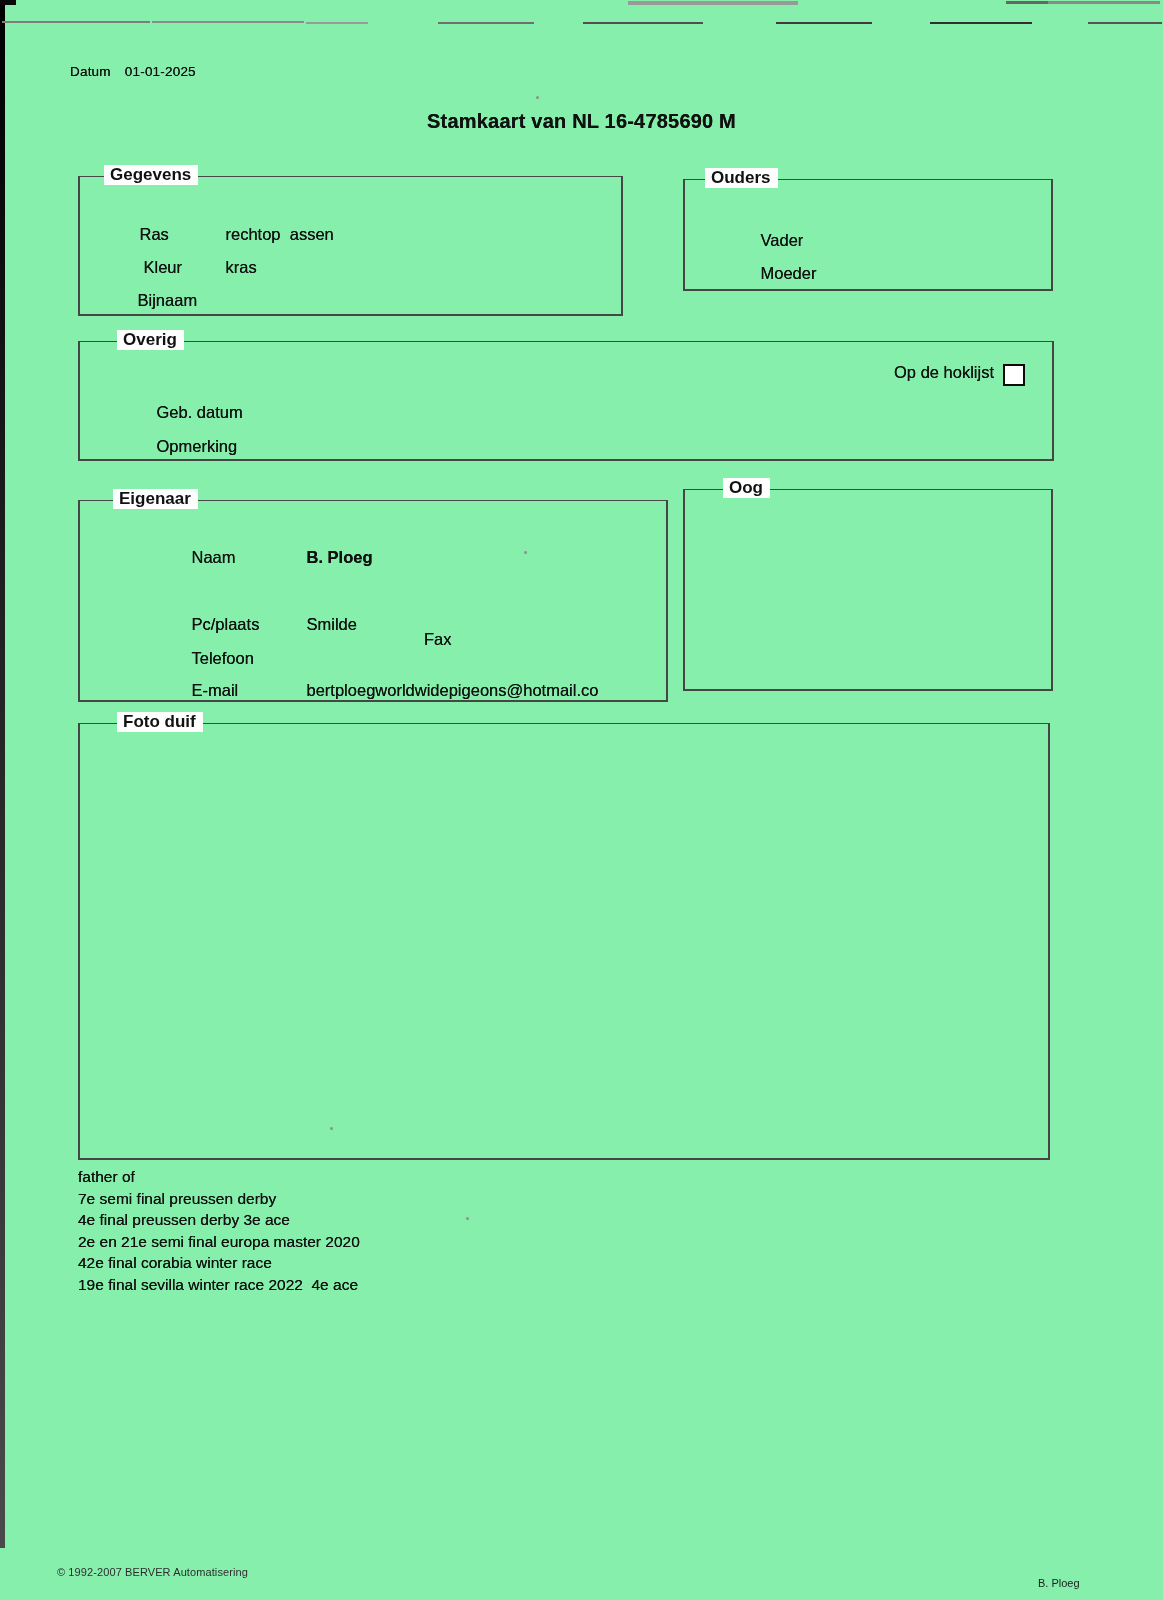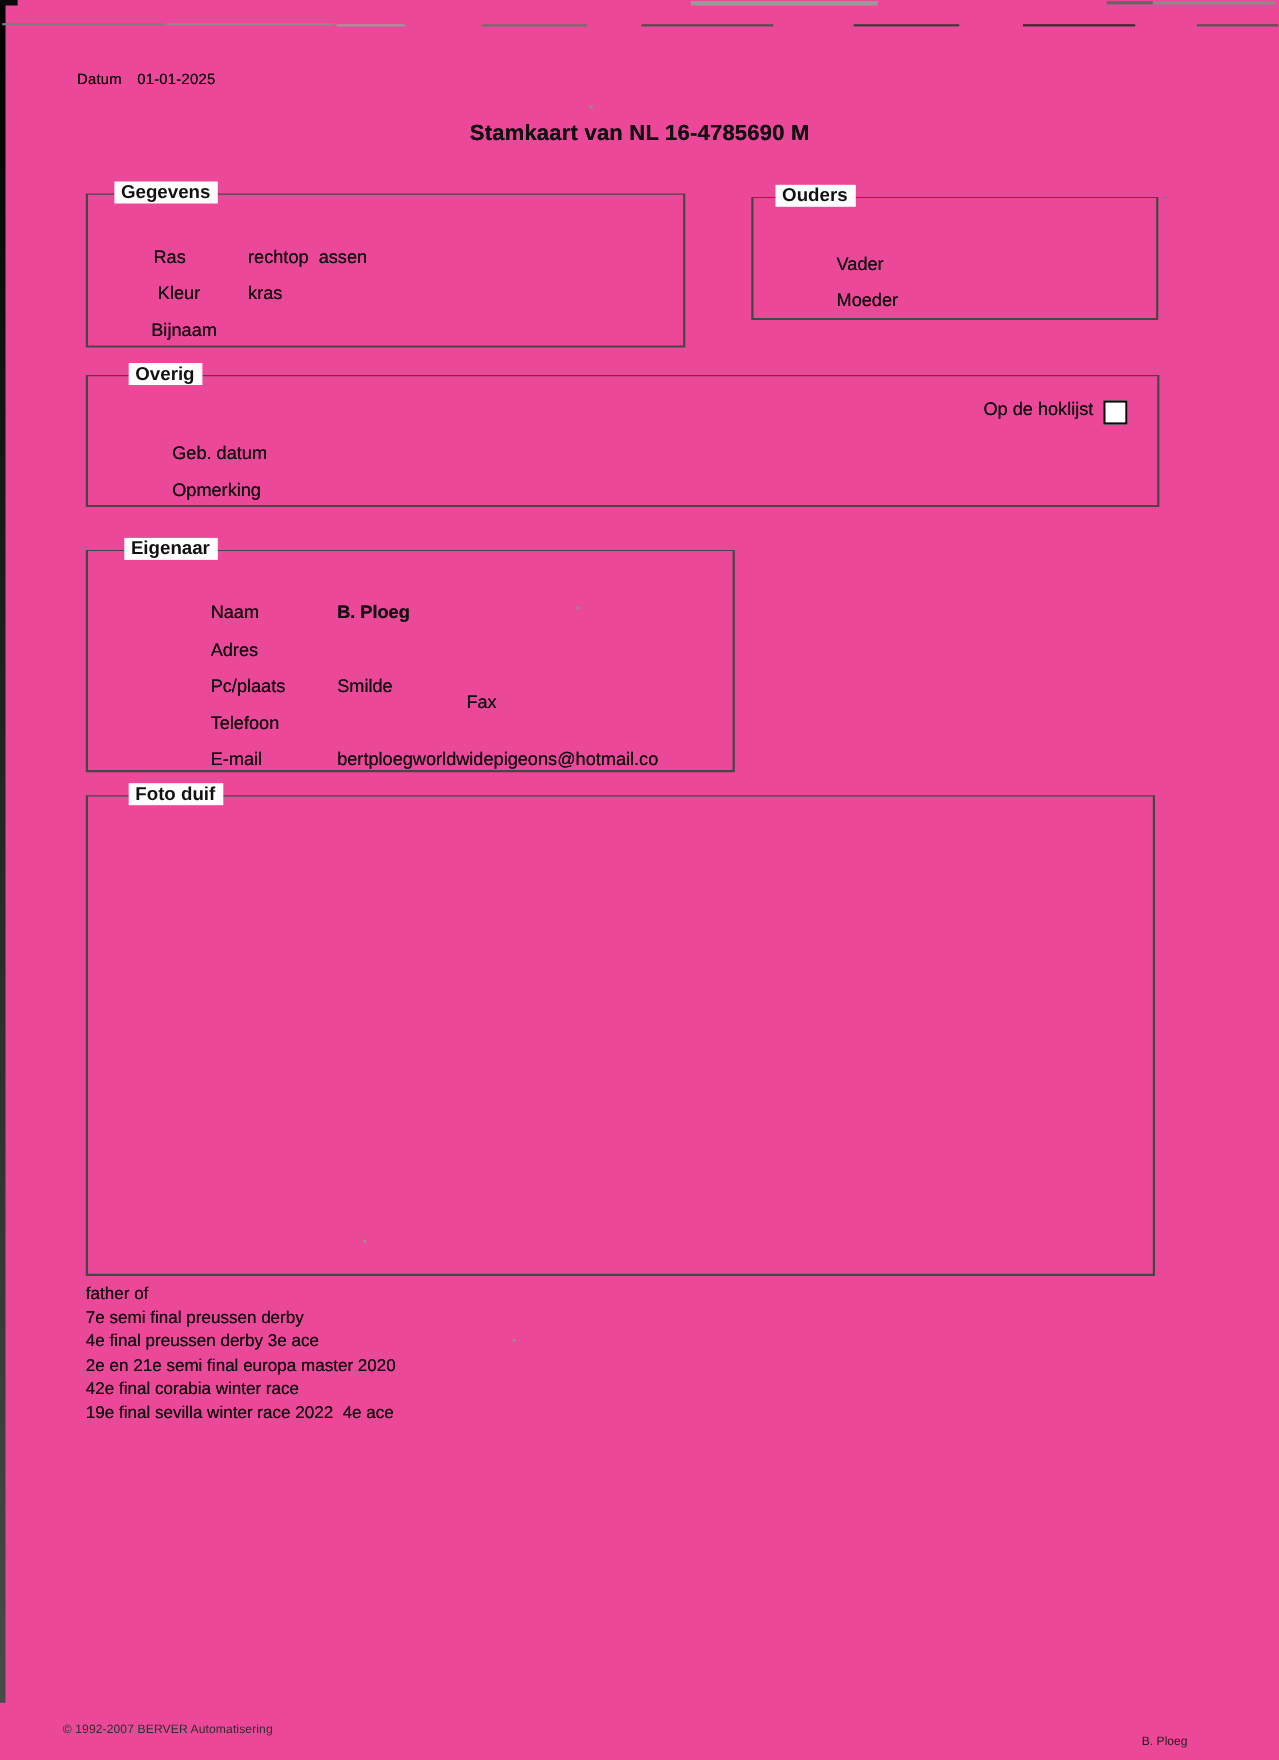--- a/index.html
+++ b/index.html
@@ -1,19 +1,19 @@
 <!DOCTYPE html>
 <html><head>
 <meta charset="utf-8">
 <style>
   * { margin:0; padding:0; box-sizing:border-box; }
   html,body { background:#ffffff; }
   body { font-family:"Liberation Sans","DejaVu Sans",sans-serif; color:#111; }
   .page {
-    position:relative; width:1163px; height:1600px; background:#ec4899;
+    position:relative; width:1163px; height:1600px; background:#86efac;
     overflow:hidden; margin:0 auto;
   }
   .scan-text { text-shadow:0 0 .5px rgba(0,0,0,.85); }
 
   
   .edge-bar { position:absolute; left:0; top:0; width:5px; height:1548px;
     background:linear-gradient(#000 0%, #1d1d1d 35%, #383838 75%, #4a4a4a 100%); }
   .corner-hook { position:absolute; left:0; top:0; width:16px; height:5px; background:#0a0a0a; }
   .dash { position:absolute; height:2px; }
   .speck { position:absolute; width:3px; height:3px; border-radius:50%; background:#8f8f8f; }
@@ -111,35 +111,35 @@
     <div class="frow scan-text" style="left:49px;top:76px">
       <span class="lbl" style="width:110px">Opmerking</span><span class="val"></span>
     </div>
   </div>
 
   <div class="gbox" style="left:78px;top:500px;width:590px;height:202px">
     <div class="legend" style="left:33px">Eigenaar</div>
     <div class="frow scan-text" style="left:48px;top:28px">
       <span class="lbl e-lbl">Naam</span><span class="val bold">B. Ploeg</span>
     </div>
-    <div class="frow scan-text" style="left:48px;top:62px">
-      <span class="lbl e-lbl">Adres</span><span class="val"></span>
-    </div>
     <div class="frow scan-text" style="left:48px;top:95px">
       <span class="lbl e-lbl">Pc/plaats</span><span class="val">Smilde</span>
     </div>
     <div class="frow scan-text" style="left:48px;top:129px">
       <span class="lbl e-lbl">Telefoon</span><span class="val"></span>
       <span class="fax scan-text">Fax</span>
     </div>
     <div class="frow scan-text" style="left:48px;top:161px">
       <span class="lbl e-lbl">E-mail</span><span class="val">bertploegworldwidepigeons@hotmail.co</span>
     </div>
   </div>
 
+  <div class="gbox" style="left:683px;top:489px;width:370px;height:202px">
+    <div class="legend" style="left:38px">Oog</div>
+  </div>
 
   <div class="gbox" style="left:78px;top:723px;width:972px;height:437px">
     <div class="legend" style="left:37px">Foto duif</div>
   </div>
 
   <div class="achievements scan-text">
     <div>father of</div>
     <div>7e semi final preussen derby</div>
     <div>4e final preussen derby 3e ace</div>
     <div>2e en 21e semi final europa master 2020</div>

